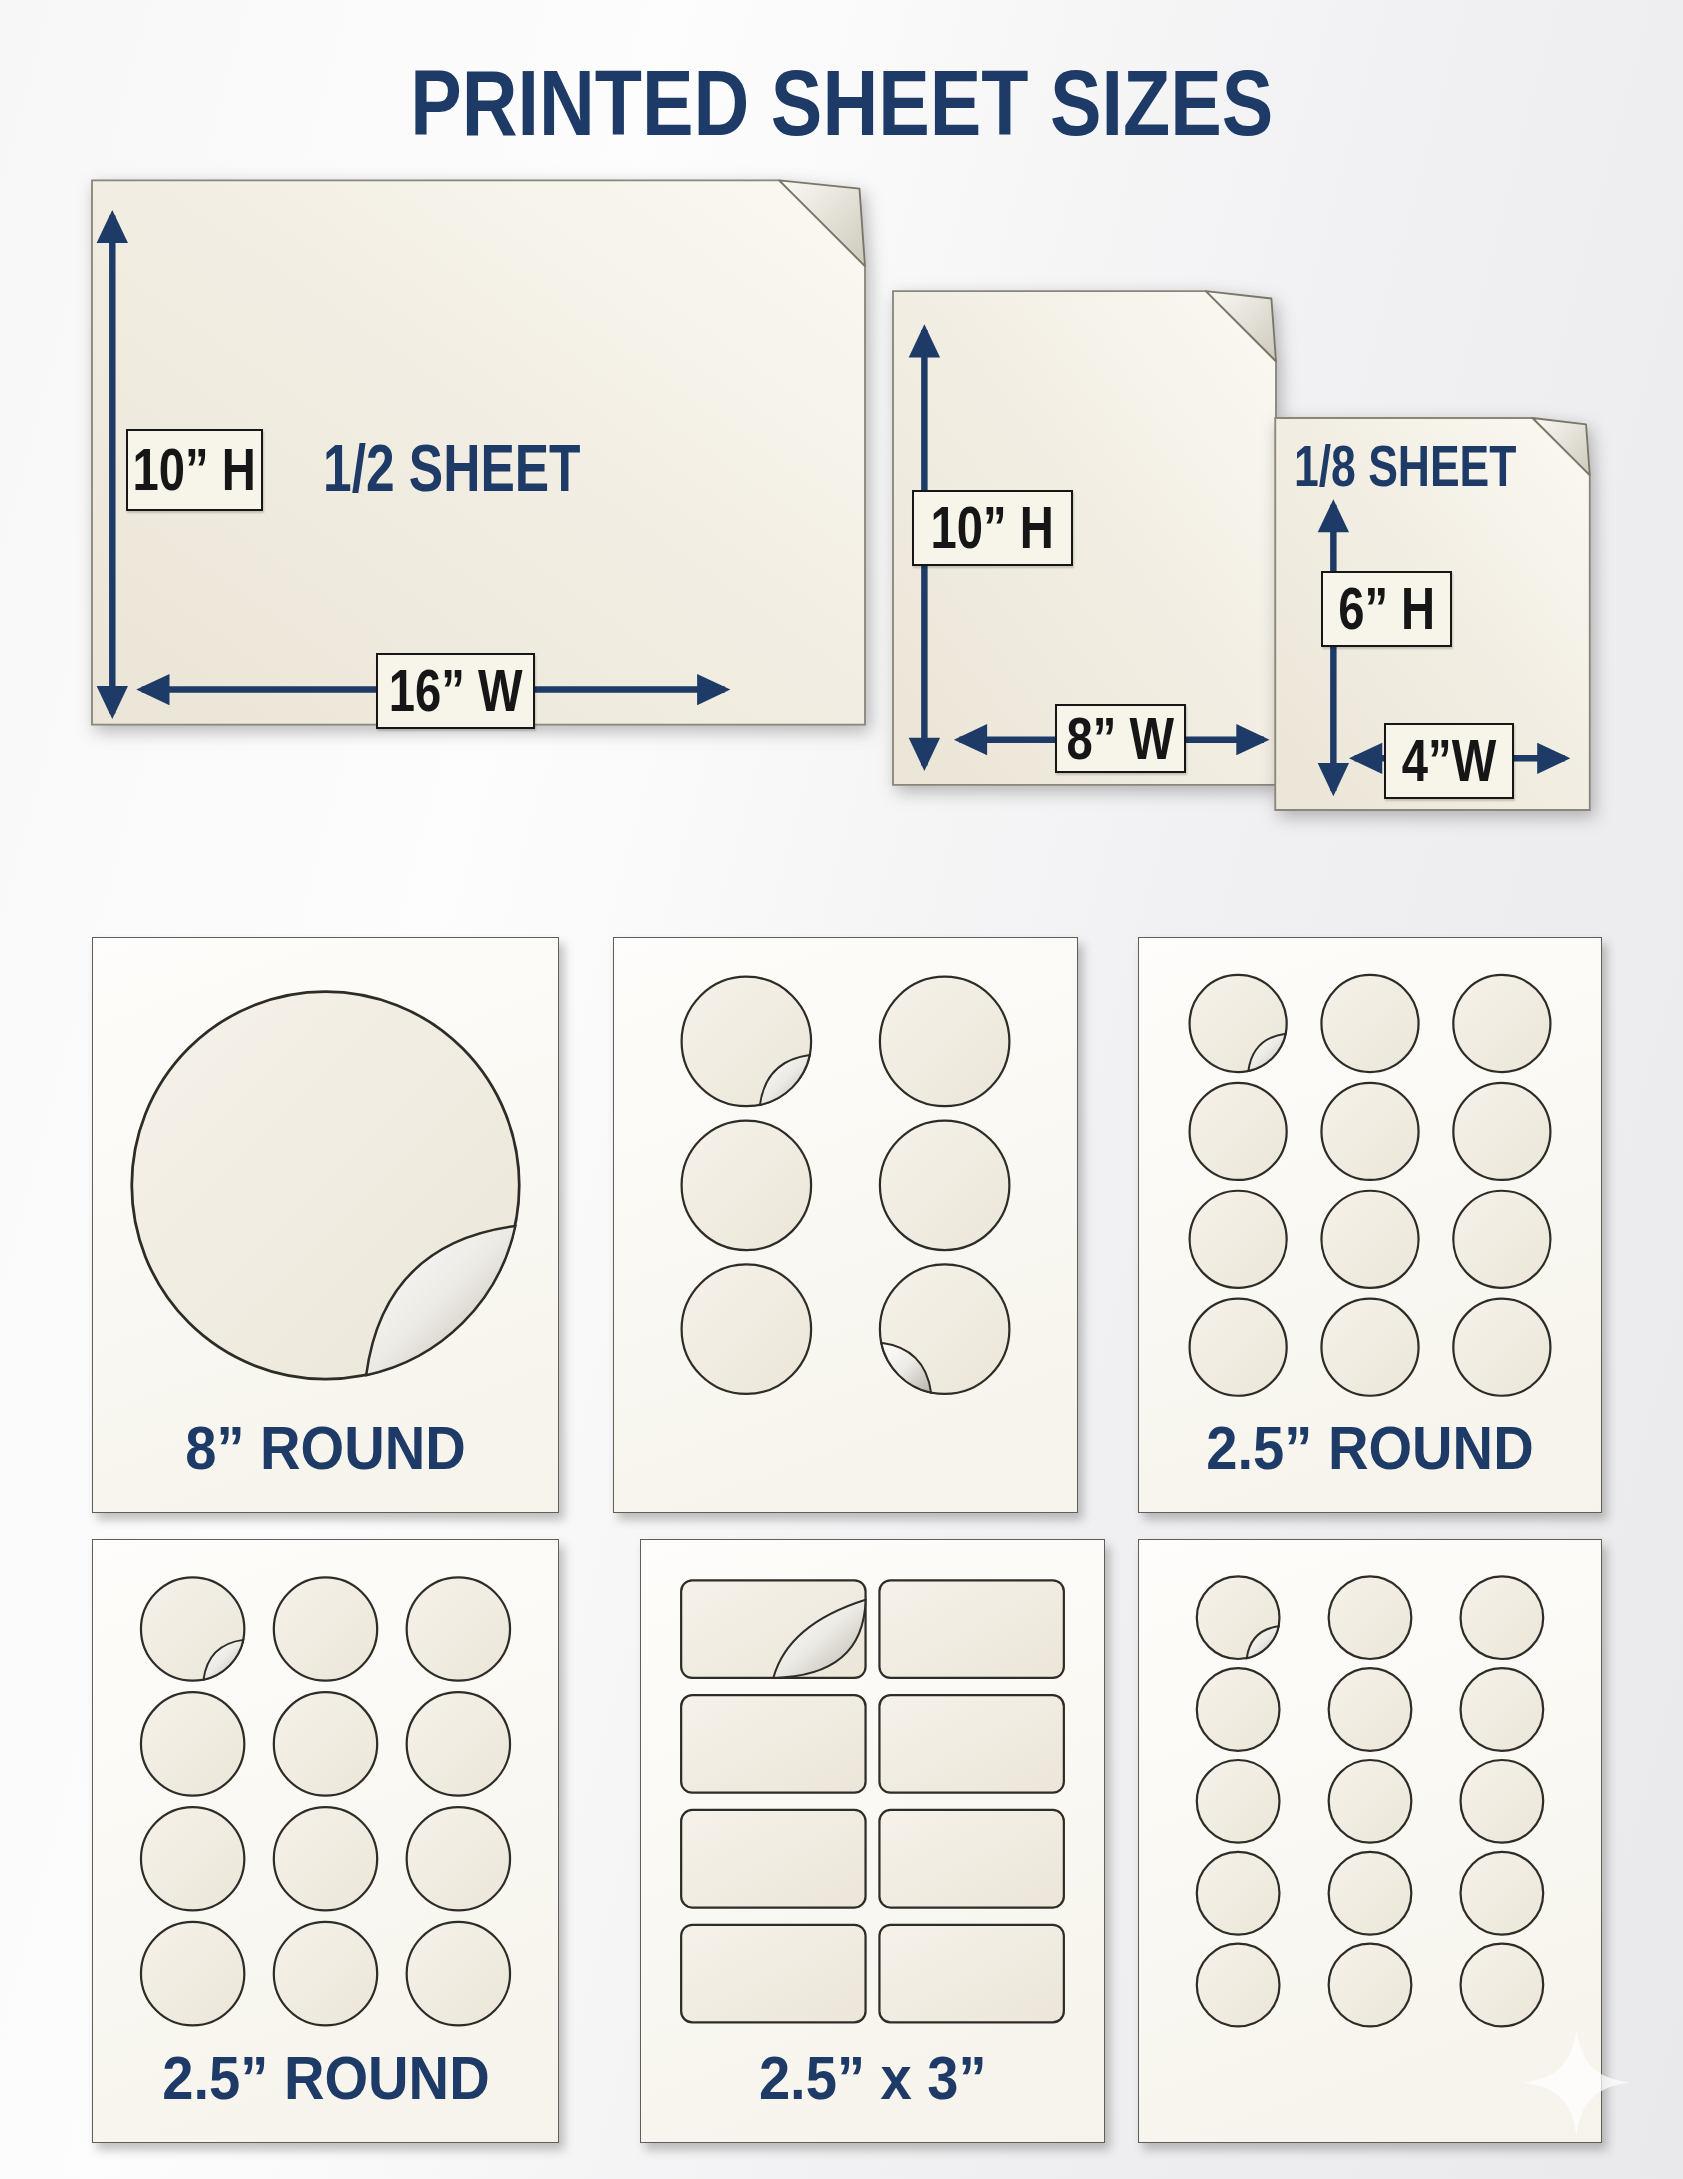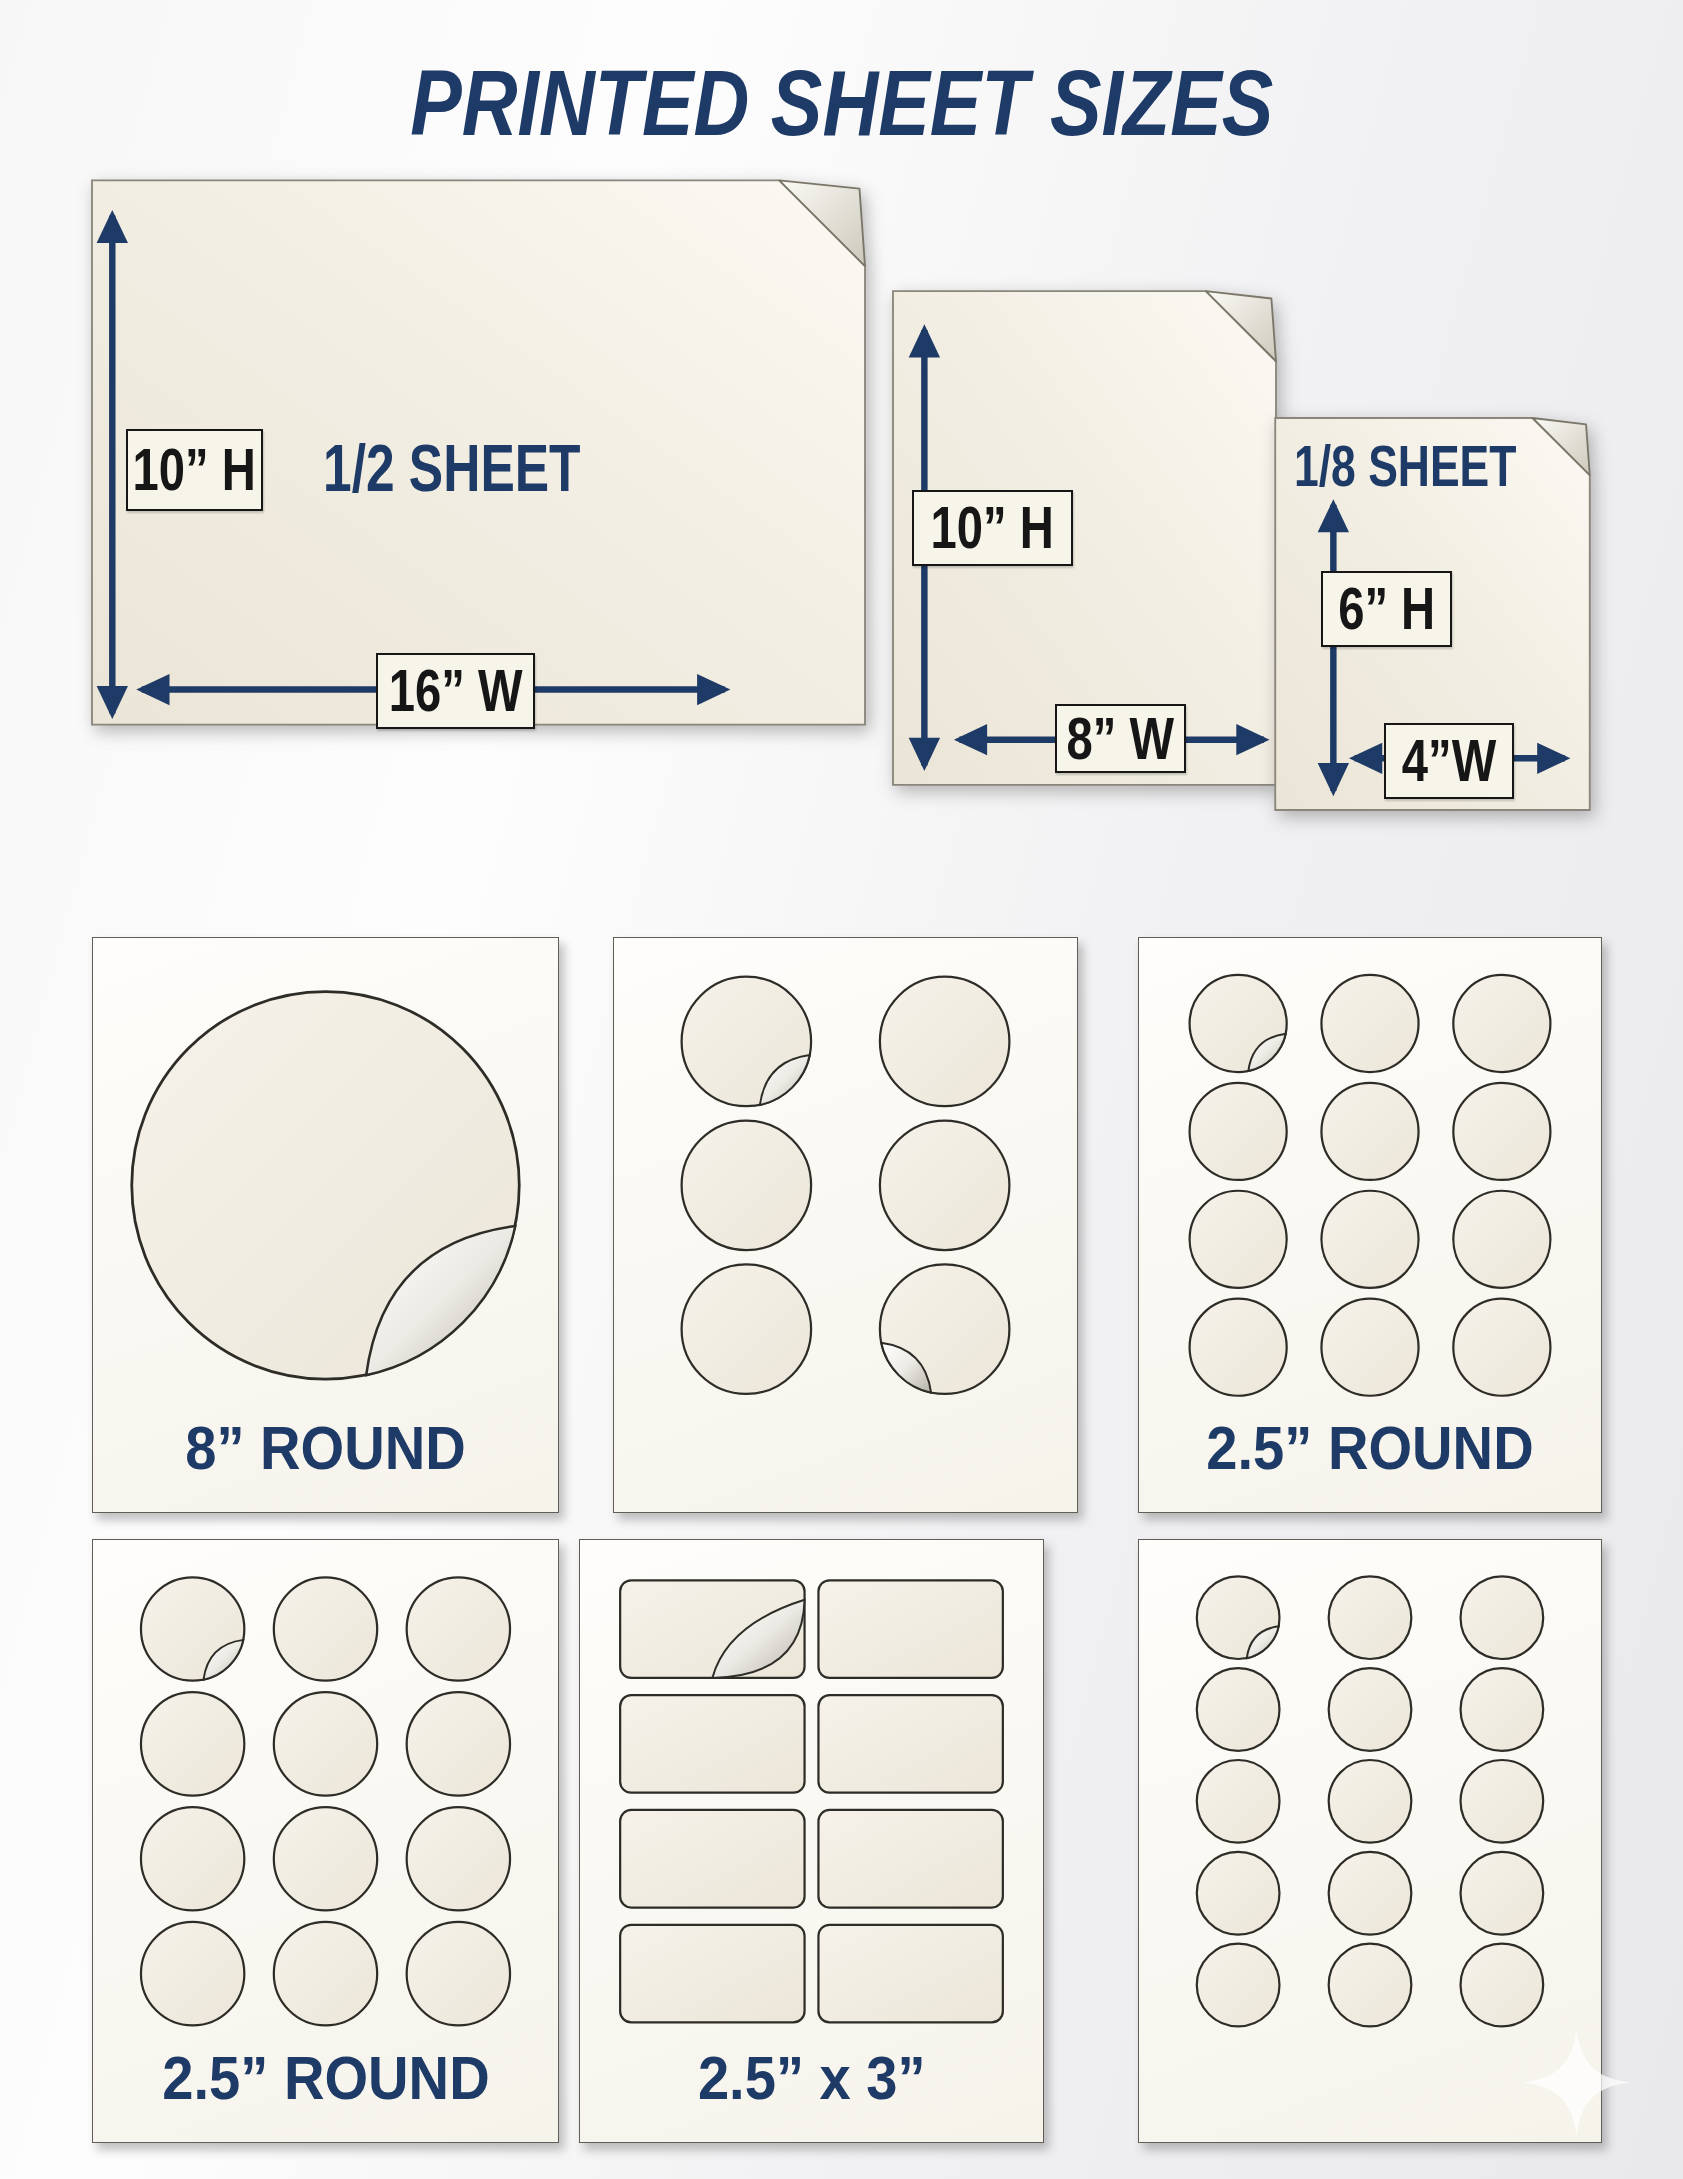--- a/index.html
+++ b/index.html
@@ -1,19 +1,19 @@
 <!DOCTYPE html>
 <html style="font-size:14.8px"><head>
 <meta charset="utf-8">
 <style>
   html,body{margin:0;padding:0;font-family:"Liberation Sans",sans-serif;}
   .canvas{position:relative;width:1683px;height:2180px;overflow:hidden;
     background:linear-gradient(105deg,#f7f7f8 0%,#fdfdfd 30%,#f1f1f3 62%,#e9e9ec 100%);}
   .cond{display:inline-block;white-space:nowrap;font-weight:bold;}
-  .title{position:absolute;top:57px;left:0;width:100%;text-align:center;line-height:92px;font-style:italic;}
+  .title{position:absolute;top:57px;left:0;width:100%;text-align:center;line-height:92px;}
   .t{font-size:92px;transform:scaleX(.84);transform-origin:center;color:#1e3a66;}
   .tsheet{position:absolute;}
   .sheetart{position:absolute;left:0;top:0;overflow:visible;
     filter:drop-shadow(4.6px 6.5px 8.3px rgba(70,70,70,.38));}
   .paper{stroke:#8a867b;stroke-width:2;}
   .flap{stroke:#7a7668;stroke-width:2;stroke-linejoin:round;}
   .dim{position:absolute;display:flex;align-items:center;justify-content:center;
     background:#f7f4ea;border:2.8px solid #161616;color:#161616;
     box-shadow:0.9px 1.8px 1.8px rgba(0,0,0,.18);z-index:5;}
   .d{font-size:59px;transform:scaleX(.8);transform-origin:center;}
@@ -246,21 +246,21 @@
         <circle cx="396" cy="345.25" r="56.025" fill="url(#s3c)" stroke="#2e2c27" stroke-width="2.4"></circle>
         <circle cx="108" cy="469.75" r="56.025" fill="url(#s3c)" stroke="#2e2c27" stroke-width="2.4"></circle>
         <circle cx="252" cy="469.75" r="56.025" fill="url(#s3c)" stroke="#2e2c27" stroke-width="2.4"></circle>
         <circle cx="396" cy="469.75" r="56.025" fill="url(#s3c)" stroke="#2e2c27" stroke-width="2.4"></circle>
       </svg>
     <div class="blabel">
       <span class="cond b">2.5” ROUND</span>
     </div>
   </div>
 
-  <div class="bsheet" style="left:579px;top:1539px;width:463px;height:602px">
+  <div class="bsheet" style="left:640px;top:1539px;width:463px;height:602px">
     <svg class="stickers" width="463" height="602" viewBox="0 0 502 652">
         <defs>
           <linearGradient id="s4c" x1="0" y1="0" x2="1" y2="1">
             <stop offset="0" stop-color="#f6f2ea"></stop>
             <stop offset="1" stop-color="#ebe6d8"></stop>
           </linearGradient>
           <linearGradient id="s4m" x1="0" y1="0" x2="1" y2="1">
             <stop offset="0" stop-color="#ffffff"></stop>
             <stop offset="0.5" stop-color="#eceae4"></stop>
             <stop offset="1" stop-color="#b5b2a8"></stop>

